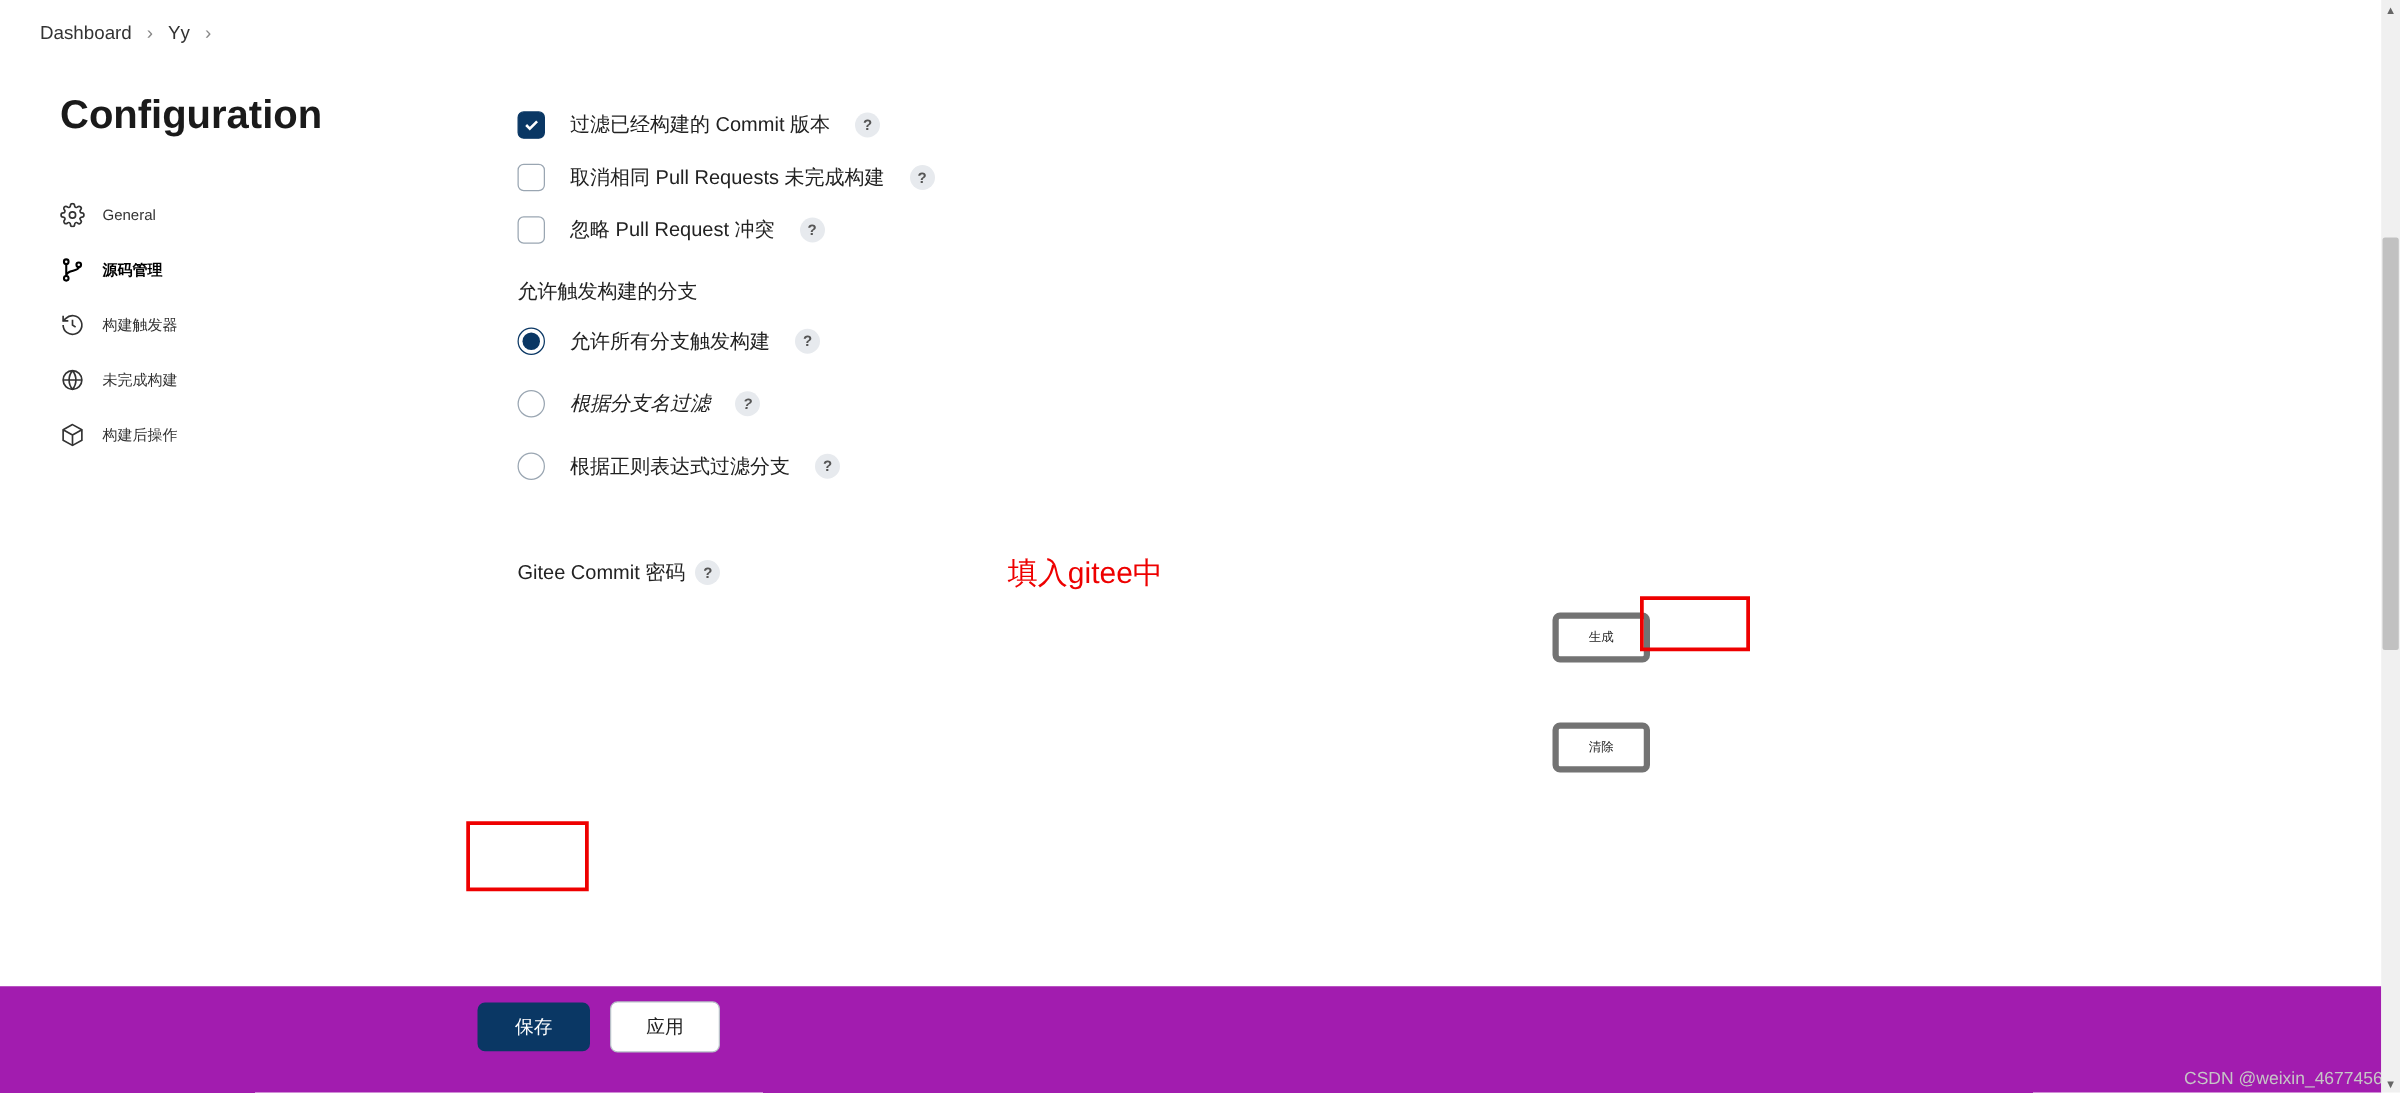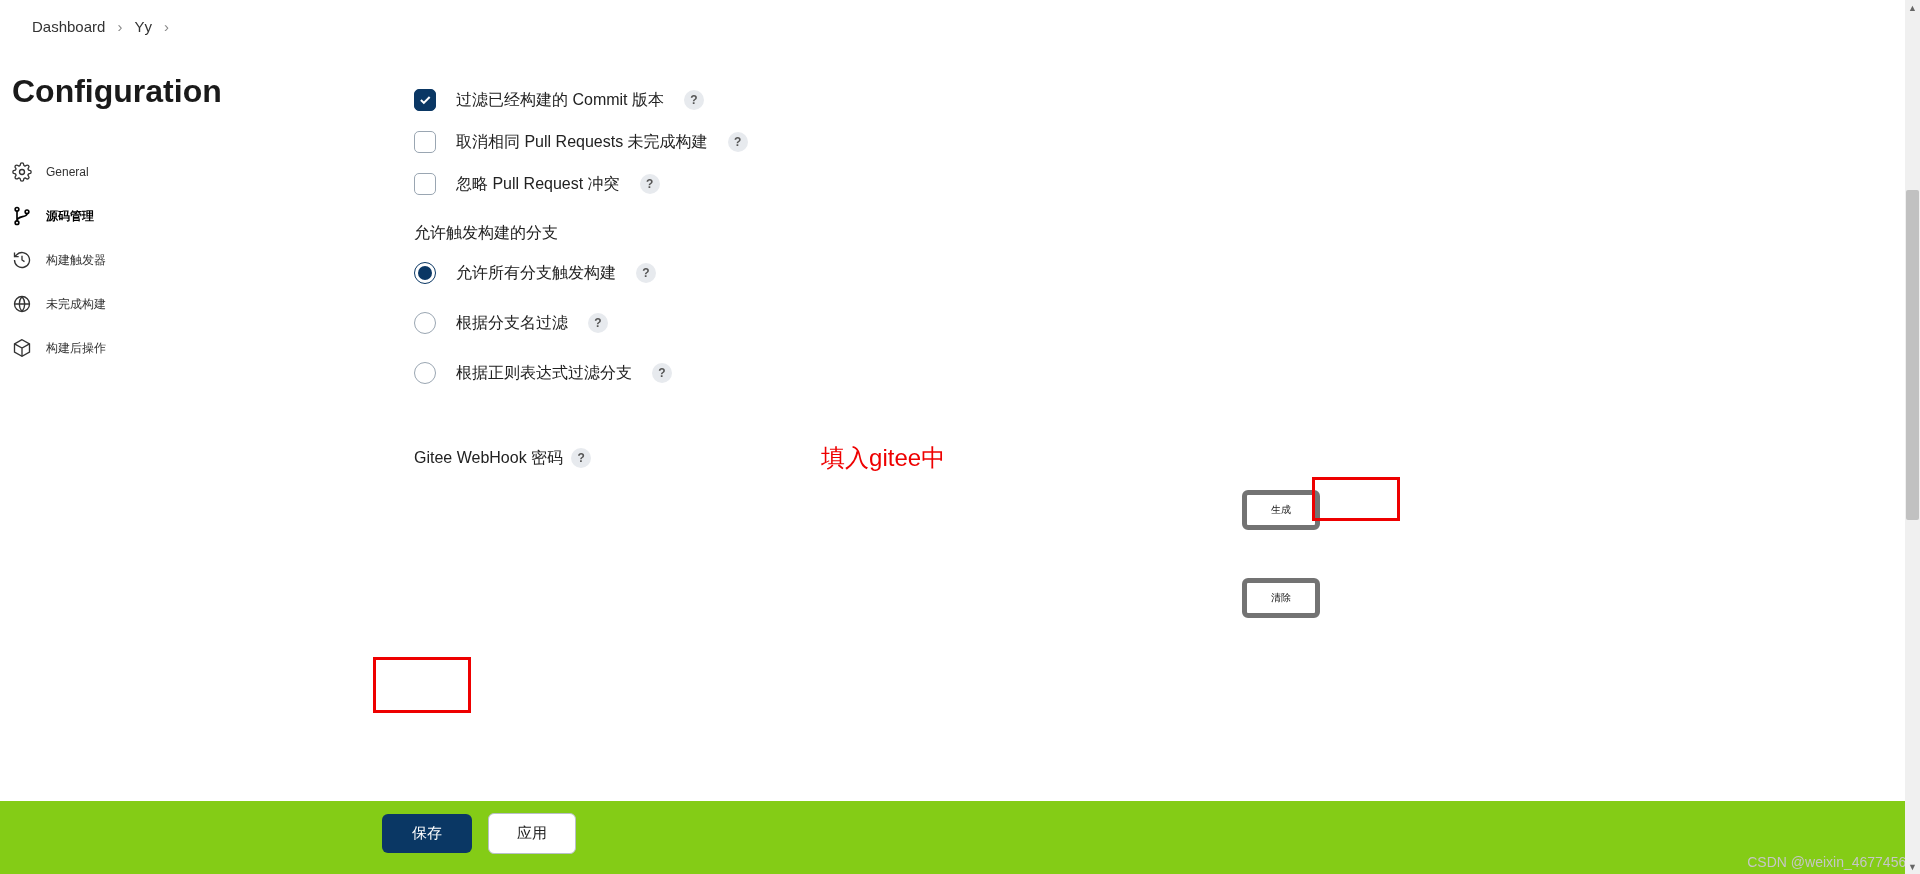--- a/index.html
+++ b/index.html
@@ -4,21 +4,21 @@
 <style>
 * { box-sizing: border-box; margin: 0; padding: 0; }
 body { font-family: -apple-system, BlinkMacSystemFont, "Segoe UI", Arial, sans-serif; background: #fff; color: #1a1a1a; width: 1920px; height: 874px; overflow: hidden; position: relative; }
 .page-wrap { width: 1905px; height: 874px; overflow-y: auto; position: relative; }
 
 .breadcrumb { display: flex; align-items: flex-end; gap: 12px; padding: 18px 32px 6px; font-size: 15px; color: #333; }
 .breadcrumb a { color: #333; text-decoration: none; }
 .breadcrumb .sep { color: #888; }
 
 .main-row { display: flex; }
-.sidebar { width: 370px; padding: 32px 0 0 12px; flex-shrink: 0; }
+.sidebar { width: 370px; padding: 32px 0 0 48px; flex-shrink: 0; }
 .sidebar h1 { font-size: 32px; font-weight: 700; margin-bottom: 40px; }
 .nav-item { display: flex; align-items: center; gap: 14px; padding: 12px 0; font-size: 12px; color: #333; cursor: pointer; }
 .nav-item.active { font-weight: 700; color: #000; }
 .icon { width: 20px; height: 20px; display: inline-flex; align-items: center; justify-content: center; flex-shrink: 0; }
 
 .content { flex: 1; padding: 0 110px 0 44px; max-width: 1060px; }
 
 .row { display: flex; align-items: center; gap: 20px; margin-bottom: 20px; }
 .checkbox { width: 22px; height: 22px; border: 1.5px solid #0a3764; border-radius: 5px; display: inline-flex; align-items: center; justify-content: center; cursor: pointer; flex-shrink: 0; }
 .checkbox.checked { background: #0a3764; }
@@ -34,21 +34,21 @@
 .pw-label-row { display: flex; align-items: center; margin-top: 58px; margin-bottom: 16px; }
 .pw-label { font-size: 16px; color: #222; margin-right: 8px; }
 .annotation { color: #e00; font-size: 24px; font-weight: 400; margin-left: 230px; }
 
 .text-input { width: 100%; padding: 12px 14px; font-size: 15px; border: 1px solid #c4ccd4; border-radius: 6px; color: #333; font-family: inherit; }
 
 .btn-row { display: flex; justify-content: flex-end; margin-top: 16px; }
 .btn-row.spaced { margin-top: 48px; }
 .btn { padding: 8px 24px; border: 5px solid #737373; border-radius: 6px; background: #fff; font-size: 10px; color: #222; cursor: pointer; }
 
-.footer { position: absolute; bottom: 0; left: 0; width: 1905px; background: #84cc16; padding: 12px 0 20px; }
+.footer { position: absolute; bottom: 0; left: 0; width: 1905px; background: #a21caf; padding: 12px 0 32px; }
 .footer-inner { display: flex; gap: 16px; padding-left: 382px; align-items: center; }
 .btn-primary { padding: 10px 30px; border: none; border-radius: 6px; background: #0a3764; color: #fff; font-size: 15px; cursor: pointer; }
 .btn-secondary { padding: 10px 28px; border: 1px solid #b8c0c8; border-radius: 6px; background: #fff; color: #222; font-size: 15px; cursor: pointer; }
 
 .hl-red { position: absolute; border: 3px solid #e00; pointer-events: none; }
 .hl1 { left: 1312px; top: 477px; width: 88px; height: 44px; }
 .hl2 { left: 373px; top: 657px; width: 98px; height: 56px; }
 
 .watermark { position: absolute; right: 6px; bottom: 4px; font-size: 14px; color: #c6c6c6; pointer-events: none; }
 
@@ -154,34 +154,34 @@
       </div>
 
       <div class="section-title">允许触发构建的分支</div>
 
       <div class="row" style="margin-bottom:28px;">
         <span class="radio checked"></span>
         <span class="label">允许所有分支触发构建</span>
         <span class="help">?</span>
       </div>
 
-      <div class="row" style="margin-bottom:28px;">
+      <div class="row" style="margin-bottom:28px;font-style:italic;">
         <span class="radio"></span>
         <span class="label">根据分支名过滤</span>
         <span class="help">?</span>
       </div>
 
       <div class="row">
         <span class="radio"></span>
         <span class="label">根据正则表达式过滤分支</span>
         <span class="help">?</span>
       </div>
 
       <div class="pw-label-row">
-        <span class="pw-label">Gitee WebHook 密码</span>
+        <span class="pw-label">Gitee Commit 密码</span>
         <span class="help">?</span>
         <span class="annotation">填入gitee中</span>
       </div>
 
 
       <div class="btn-row">
         <button class="btn">生成</button>
       </div>
 
       <div class="btn-row spaced">

